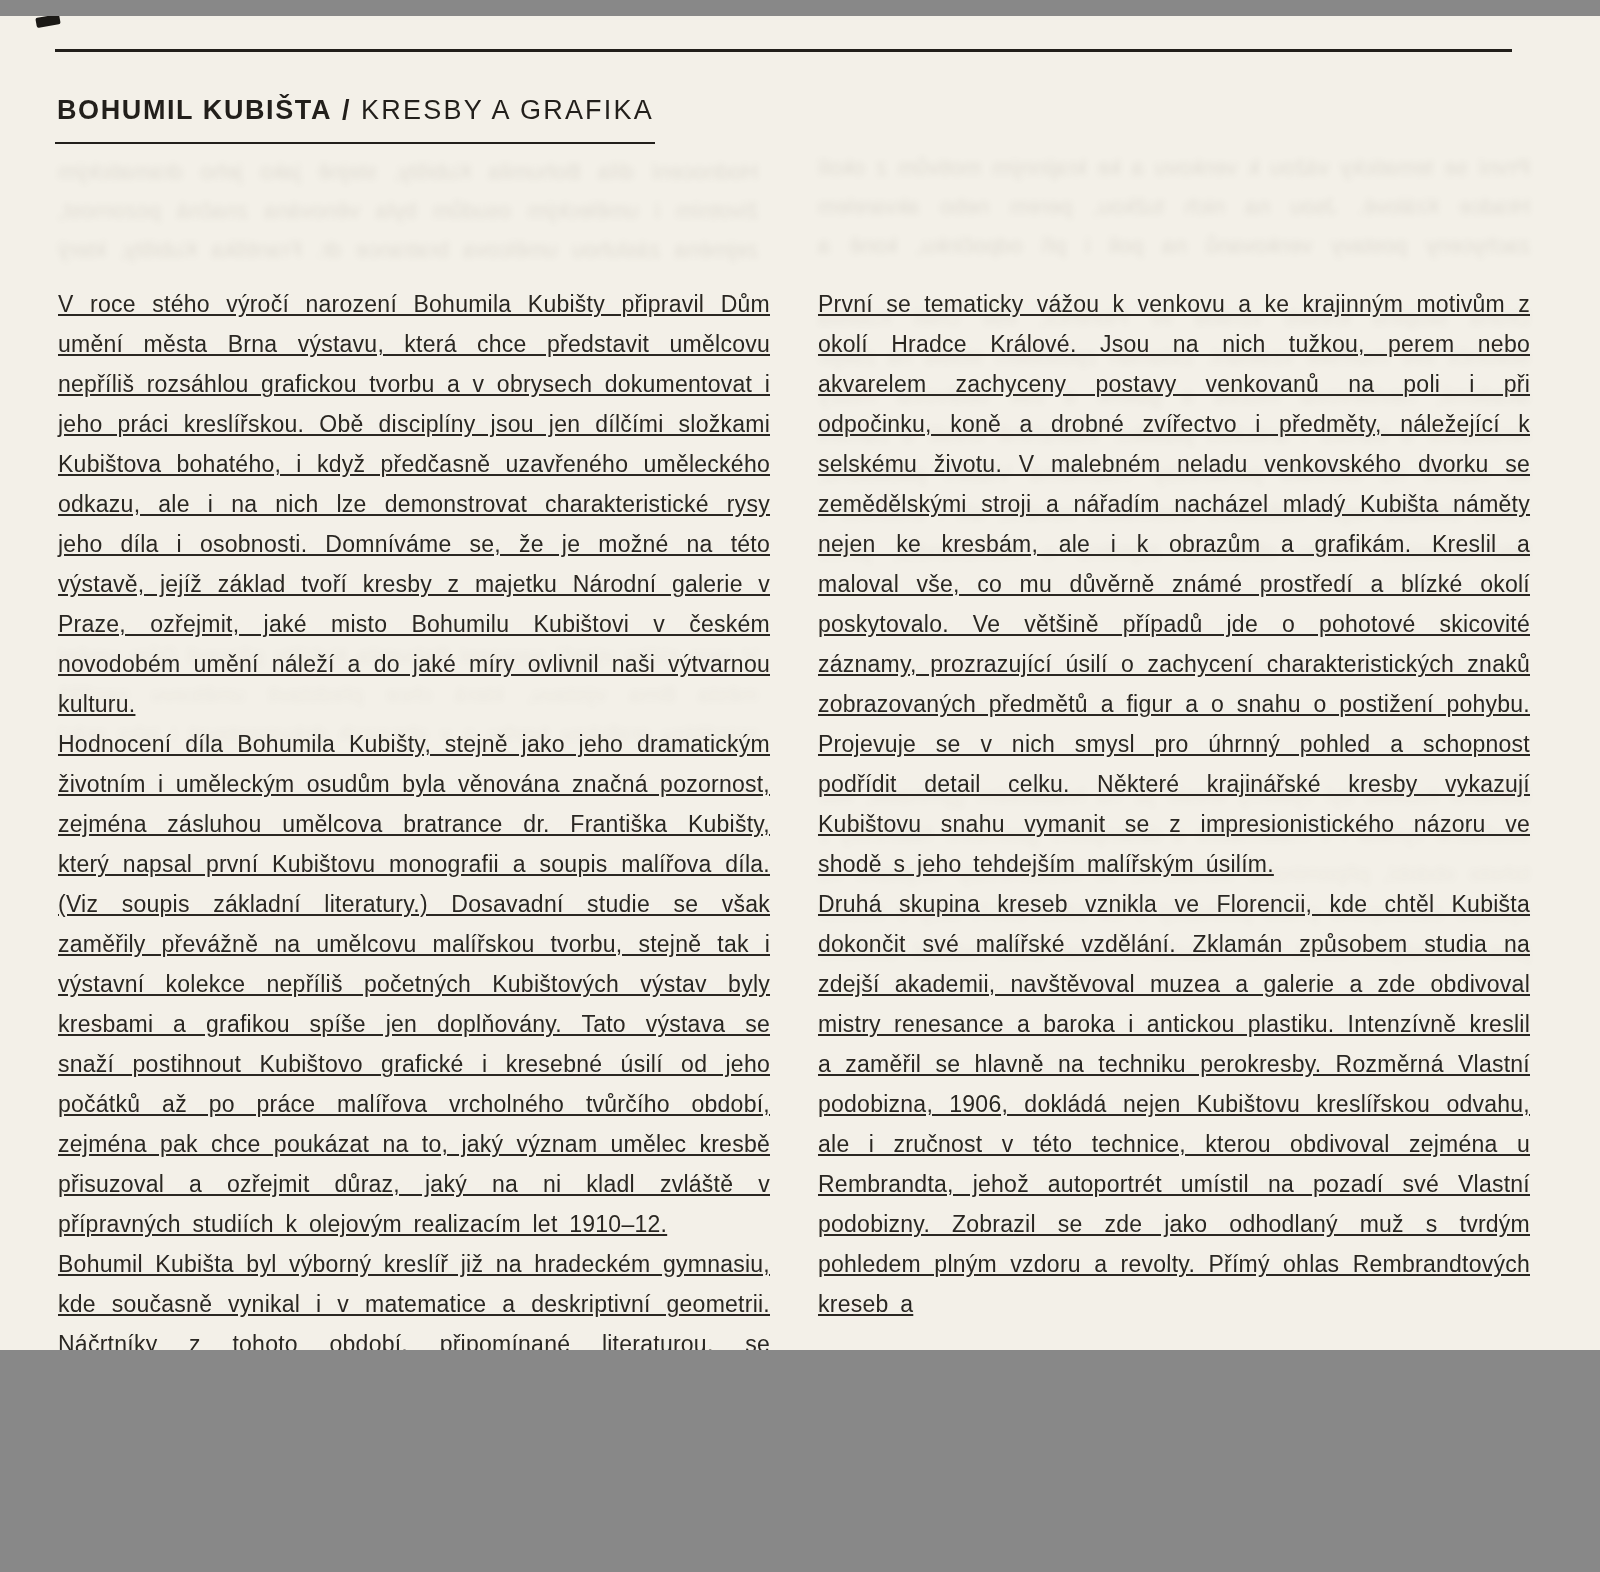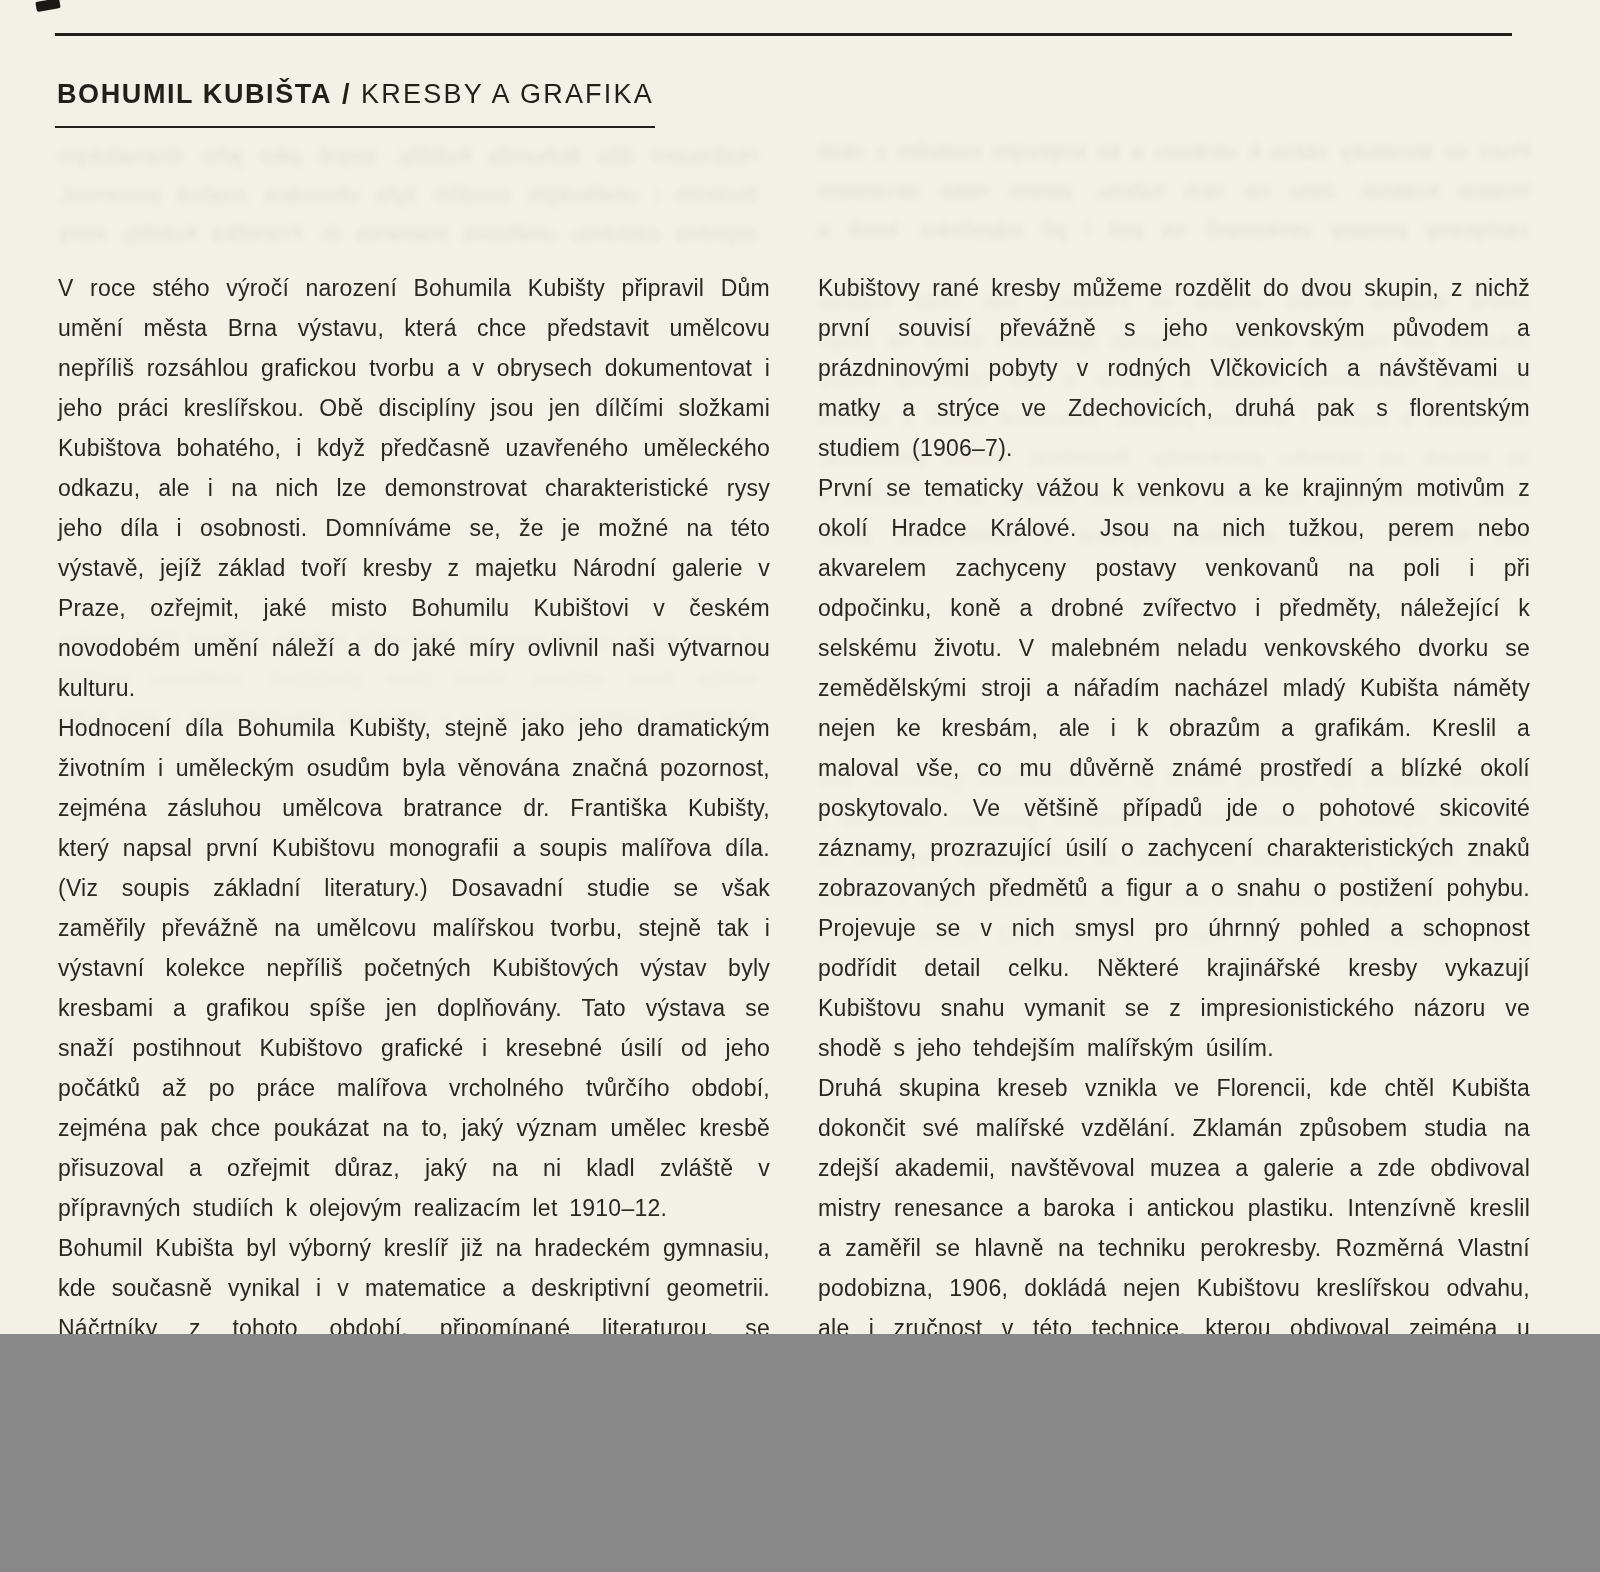--- a/index.html
+++ b/index.html
@@ -4,21 +4,21 @@
 <style>
   html, body {
     margin: 0;
     padding: 0;
     background: #888;
   }
   .page {
     position: relative;
     width: 1600px;
     height: 1334px;
-    margin: 0 auto;
+    margin: 16px auto;
     background: var(--paper, #f3f0e8);
     overflow: hidden;
     font-family: "Liberation Sans", sans-serif;
     color: var(--ink, #2a2722);
   }
   
   .rule { position: absolute; background: var(--rule, #221f1b); }
   .rule-top    { left: 55px;  top: 33px;  width: 1457px; height: 3px; }
   .rule-title  { left: 55px;  top: 126px; width: 600px;  height: 2px; }
   
@@ -47,21 +47,21 @@
   }
   .col {
     width: 712px;
     font-size: 23px;
     line-height: 40px;
     text-align: justify;
     word-spacing: 0.22em;
     letter-spacing: 0.25px;
     hyphens: auto;
   }
-  .col p { margin: 0; }
+  .col p { margin: 0; text-decoration: underline; }
   
   .ghost {
     position: absolute;
     color: #6b6254;
     opacity: 0.12;
     filter: blur(3px);
     transform: scaleX(-1);
     font-size: 22px;
     line-height: 39px;
     text-align: justify;
@@ -102,19 +102,18 @@
   </h1>
   <div class="rule rule-title"></div>
 
   <div class="columns">
     <div class="col col-left" lang="cs">
         <p>V roce stého výročí narození Bohumila Kubišty připravil Dům umění města Brna výstavu, která chce představit umělcovu nepříliš rozsáhlou grafickou tvorbu a v obrysech dokumentovat i jeho práci kreslířskou. Obě disciplíny jsou jen dílčími složkami Kubištova bohatého, i když předčasně uzavřeného uměleckého odkazu, ale i na nich lze demonstrovat charakteristické rysy jeho díla i osobnosti. Domníváme se, že je možné na této výstavě, jejíž základ tvoří kresby z majetku Národní galerie v Praze, ozřejmit, jaké misto Bohumilu Kubištovi v českém novodobém umění náleží a do jaké míry ovlivnil naši výtvarnou kulturu.</p>
         <p>Hodnocení díla Bohumila Kubišty, stejně jako jeho dramatickým životním i uměleckým osudům byla věnována značná pozornost, zejména zásluhou umělcova bratrance dr. Františka Kubišty, který napsal první Kubištovu monografii a soupis malířova díla. (Viz soupis základní literatury.) Dosavadní studie se však zaměřily převážně na umělcovu malířskou tvorbu, stejně tak i výstavní kolekce nepříliš početných Kubištových výstav byly kresbami a grafikou spíše jen doplňovány. Tato výstava se snaží postihnout Kubištovo grafické i kresebné úsilí od jeho počátků až po práce malířova vrcholného tvůrčího období, zejména pak chce poukázat na to, jaký význam umělec kresbě přisuzoval a ozřejmit důraz, jaký na ni kladl zvláště v přípravných studiích k olejovým realizacím let 1910–12.</p>
         <p>Bohumil Kubišta byl výborný kreslíř již na hradeckém gymnasiu, kde současně vynikal i v matematice a deskriptivní geometrii. Náčrtníky z tohoto období, připomínané literaturou, se nezachovaly. Nejstarší na výstavě zastoupené práce pocházejí z let 1903–1907, tedy z období jeho malířských studií. Po maturitě v roce 1903 odešel Bohumil Kubišta na pražskou Uměleckoprůmyslovou školu, později přestoupil na Akademii výtvarných umění, ale ani tu nedokončil pro názorové neshody s pedagogy. Po roční vojenské službě v Pulji pokračoval ve studiu na florentské spe-</p>
       </div>
     <div class="col col-right" lang="cs">
-        <p>Kubištovy rané kresby můžeme rozdělit do dvou skupin, z nichž první souvisí převážně s jeho venkovským původem a prázdninovými pobyty v rodných Vlčkovicích a návštěvami u matky a strýce ve Zdechovicích, druhá pak s florentským studiem (1906–7).</p>
         <p>První se tematicky vážou k venkovu a ke krajinným motivům z okolí Hradce Králové. Jsou na nich tužkou, perem nebo akvarelem zachyceny postavy venkovanů na poli i při odpočinku, koně a drobné zvířectvo i předměty, náležející k selskému životu. V malebném neladu venkovského dvorku se zemědělskými stroji a nářadím nacházel mladý Kubišta náměty nejen ke kresbám, ale i k obrazům a grafikám. Kreslil a maloval vše, co mu důvěrně známé prostředí a blízké okolí poskytovalo. Ve většině případů jde o pohotové skicovité záznamy, prozrazující úsilí o zachycení charakteristických znaků zobrazovaných předmětů a figur a o snahu o postižení pohybu. Projevuje se v nich smysl pro úhrnný pohled a schopnost podřídit detail celku. Některé krajinářské kresby vykazují Kubištovu snahu vymanit se z impresionistického názoru ve shodě s jeho tehdejším malířským úsilím.</p>
         <p>Druhá skupina kreseb vznikla ve Florencii, kde chtěl Kubišta dokončit své malířské vzdělání. Zklamán způsobem studia na zdejší akademii, navštěvoval muzea a galerie a zde obdivoval mistry renesance a baroka i antickou plastiku. Intenzívně kreslil a zaměřil se hlavně na techniku perokresby. Rozměrná Vlastní podobizna, 1906, dokládá nejen Kubištovu kreslířskou odvahu, ale i zručnost v této technice, kterou obdivoval zejména u Rembrandta, jehož autoportrét umístil na pozadí své Vlastní podobizny. Zobrazil se zde jako odhodlaný muž s tvrdým pohledem plným vzdoru a revolty. Přímý ohlas Rembrandtových kreseb a</p>
       </div>
   </div>
 
 </div>
 
 </body></html>

